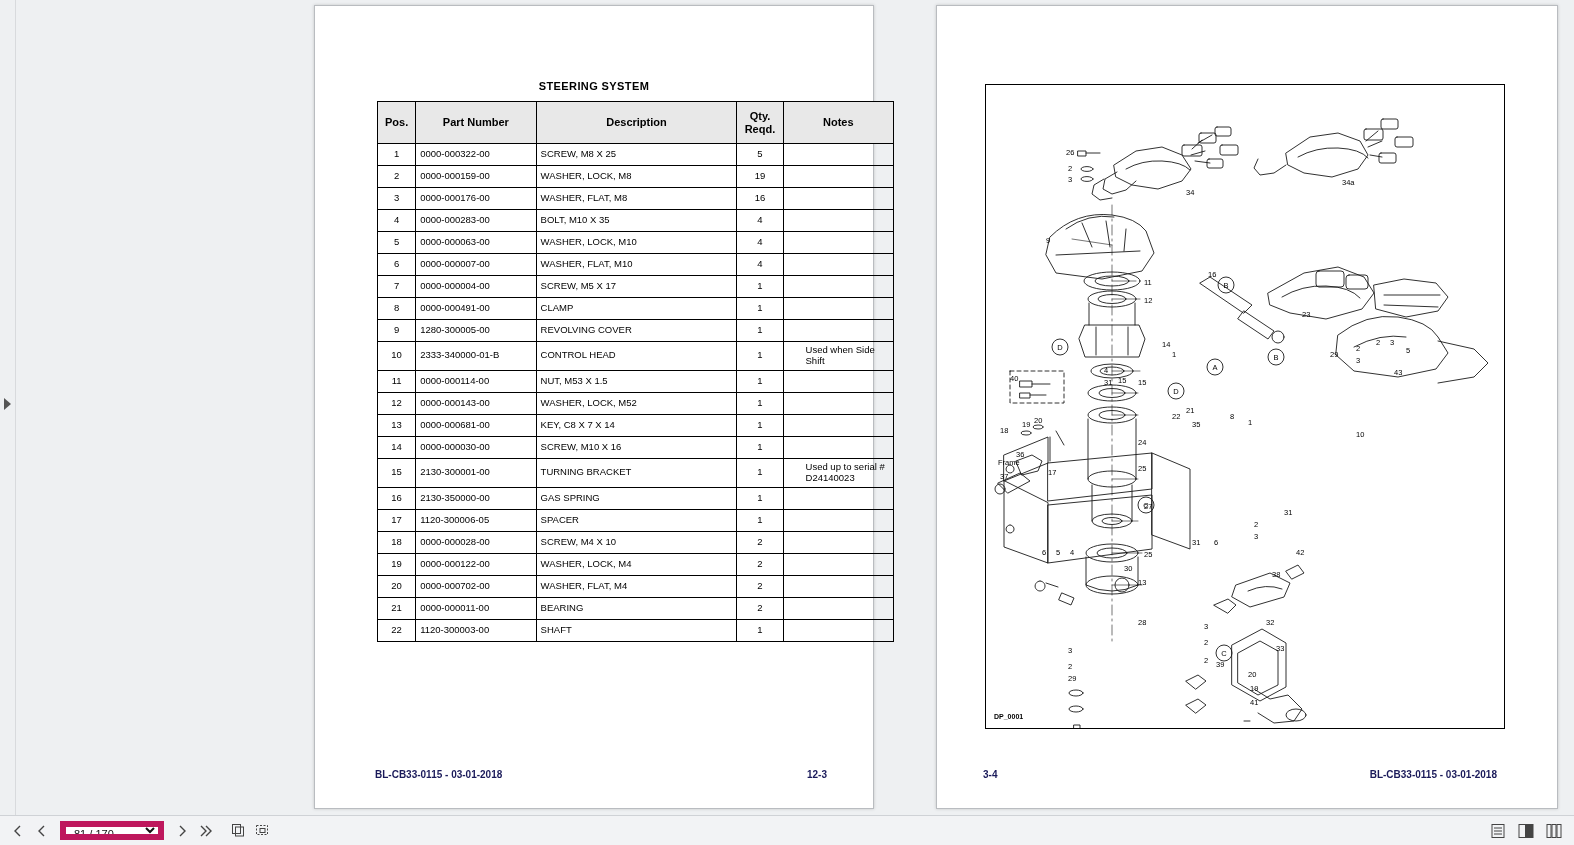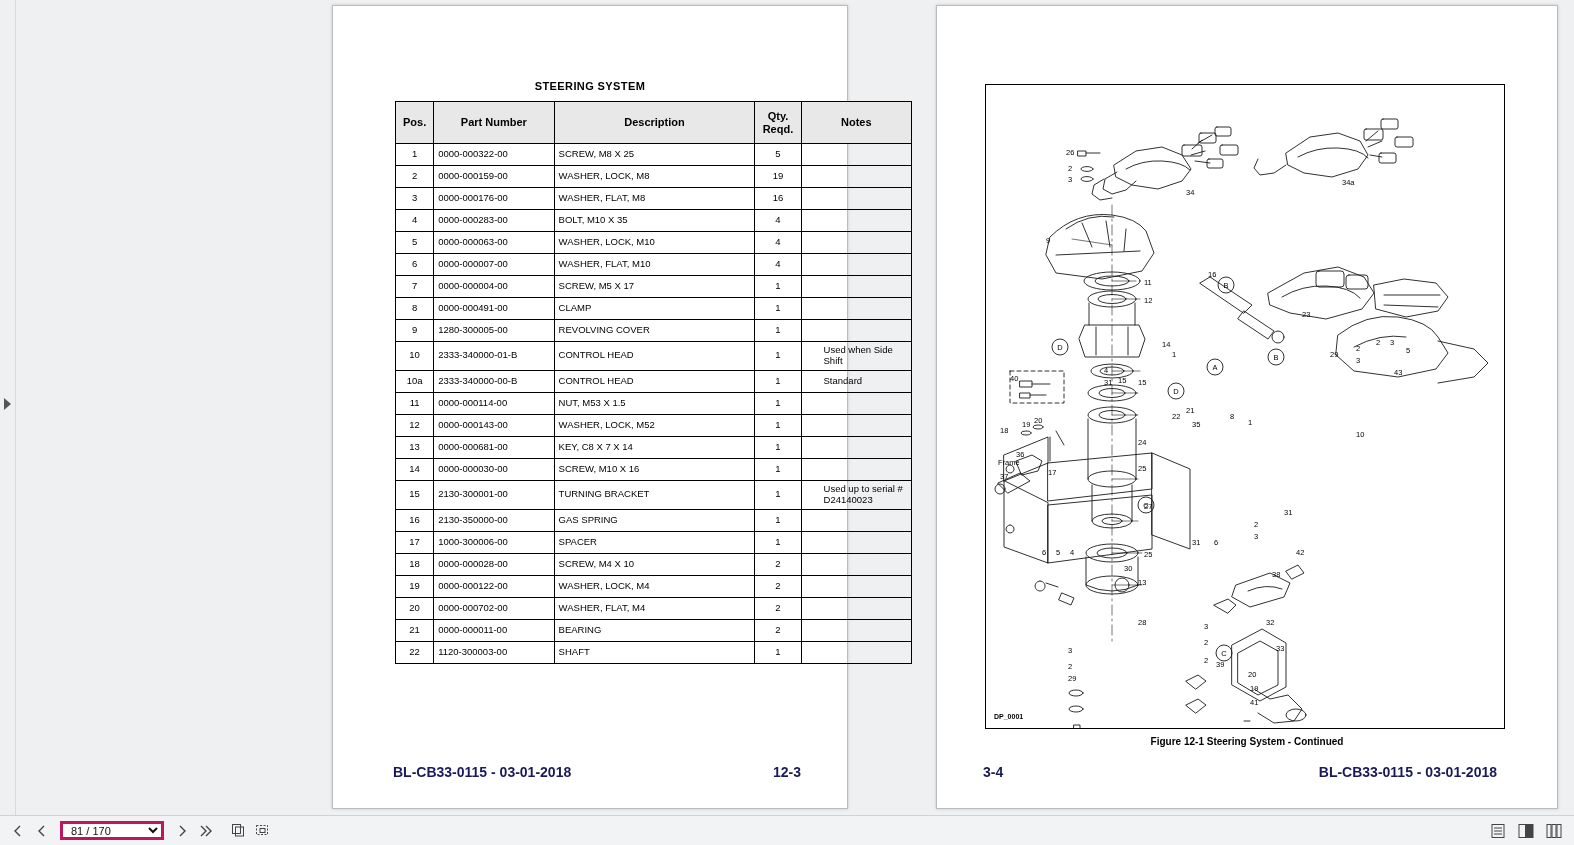--- a/index.html
+++ b/index.html
@@ -41,21 +41,21 @@
     border-bottom: 6px solid transparent;
     border-left: 7px solid #555;
   }
 
   .page {
     position: absolute;
     background: #ffffff;
     border: 1px solid #b9bcc0;
     box-shadow: 0 0 3px rgba(0,0,0,0.18);
   }
-  #page-left  { left: 332px; top: 5px; width: 516px; height: 804px; text-decoration: underline; }
+  #page-left  { left: 314px; top: 5px; width: 560px; height: 804px; text-decoration: underline; }
   #page-right { left: 936px; top: 5px; width: 622px; height: 804px; }
 
   
   .sheet-title {
     position: absolute;
     top: 74px; left: 0; width: 100%;
     text-align: center;
     font-size: 11px; font-weight: bold; color: #000;
     letter-spacing: .4px;
   }
@@ -84,21 +84,21 @@
   table.parts td.c-pos  { width: 38px; text-align: center; }
   table.parts td.c-part { width: 120px; }
   table.parts td.c-desc { width: 200px; margin-left: 24px; }
   table.parts td.c-qty  { width: 46px; text-align: center; }
   table.parts td.c-note { width: 110px; padding-left: 22px; }
   table.parts tbody tr { height: 22px; }
 
   .footer {
     position: absolute;
     bottom: 28px;
-    font-size: 14px;
+    font-size: 10px;
     font-weight: bold;
     color: #1a1a5a;
   }
   .footer.doc-l  { left: 60px; }
   .footer.page-l { right: 46px; }
   .footer.doc-r  { right: 60px; }
   .footer.page-r { left: 46px; }
 
   
   #figure-box {
@@ -140,21 +140,21 @@
     font-size: 13px;
     border-radius: 2px;
     user-select: none;
   }
   #page-select {
     height: 19px;
     width: 104px;
     margin: 0 6px;
     font-size: 11px;
     font-family: "Liberation Sans", sans-serif;
-    border: 3px solid #be185d;
+    border: 6px solid #be185d;
     background: #fff;
     color: #111;
     padding-left: 4px;
   }
   .tb-right {
     margin-left: auto;
     display: flex;
     align-items: center;
     gap: 4px;
     padding-right: 2px;
@@ -253,27 +253,20 @@
               <td class="c-note"></td>
             </tr>
             <tr>
               <td class="c-pos">10</td>
               <td class="c-part">2333-340000-01-B</td>
               <td class="c-desc">CONTROL HEAD</td>
               <td class="c-qty">1</td>
               <td class="c-note">Used when Side Shift</td>
             </tr>
             <tr>
-              <td class="c-pos">10a</td>
-              <td class="c-part">2333-340000-00-B</td>
-              <td class="c-desc">CONTROL HEAD</td>
-              <td class="c-qty">1</td>
-              <td class="c-note">Standard</td>
-            </tr>
-            <tr>
               <td class="c-pos">11</td>
               <td class="c-part">0000-000114-00</td>
               <td class="c-desc">NUT, M53 X 1.5</td>
               <td class="c-qty">1</td>
               <td class="c-note"></td>
             </tr>
             <tr>
               <td class="c-pos">12</td>
               <td class="c-part">0000-000143-00</td>
               <td class="c-desc">WASHER, LOCK, M52</td>
@@ -303,21 +296,21 @@
             </tr>
             <tr>
               <td class="c-pos">16</td>
               <td class="c-part">2130-350000-00</td>
               <td class="c-desc">GAS SPRING</td>
               <td class="c-qty">1</td>
               <td class="c-note"></td>
             </tr>
             <tr>
               <td class="c-pos">17</td>
-              <td class="c-part">1000-300006-00</td>
+              <td class="c-part">1120-300006-05</td>
               <td class="c-desc">SPACER</td>
               <td class="c-qty">1</td>
               <td class="c-note"></td>
             </tr>
             <tr>
               <td class="c-pos">18</td>
               <td class="c-part">0000-000028-00</td>
               <td class="c-desc">SCREW, M4 X 10</td>
               <td class="c-qty">2</td>
               <td class="c-note"></td>
@@ -555,21 +548,20 @@
             <text x="82" y="596">29</text>
             <text x="230" y="582">39</text>
             <text x="262" y="592">20</text>
             <text x="264" y="606">19</text>
             <text x="264" y="620">41</text>
           </g>
         </svg>
         <div class="dpcode">DP_0001</div>
       </div>
 
-      <div class="fig-caption">Figure 12-1 Steering System - Continued</div>
 
       <div class="footer page-r">3-4</div>
       <div class="footer doc-r">BL-CB33-0115 - 03-01-2018</div>
     </div>
   </div>
 
   <div id="toolbar">
     <div class="tb-btn">
       <svg class="ico-svg" width="14" height="14" viewBox="0 0 14 14">
         <polyline points="9,2 4,7 9,12" fill="none" stroke="#444" stroke-width="1.4"></polyline>

